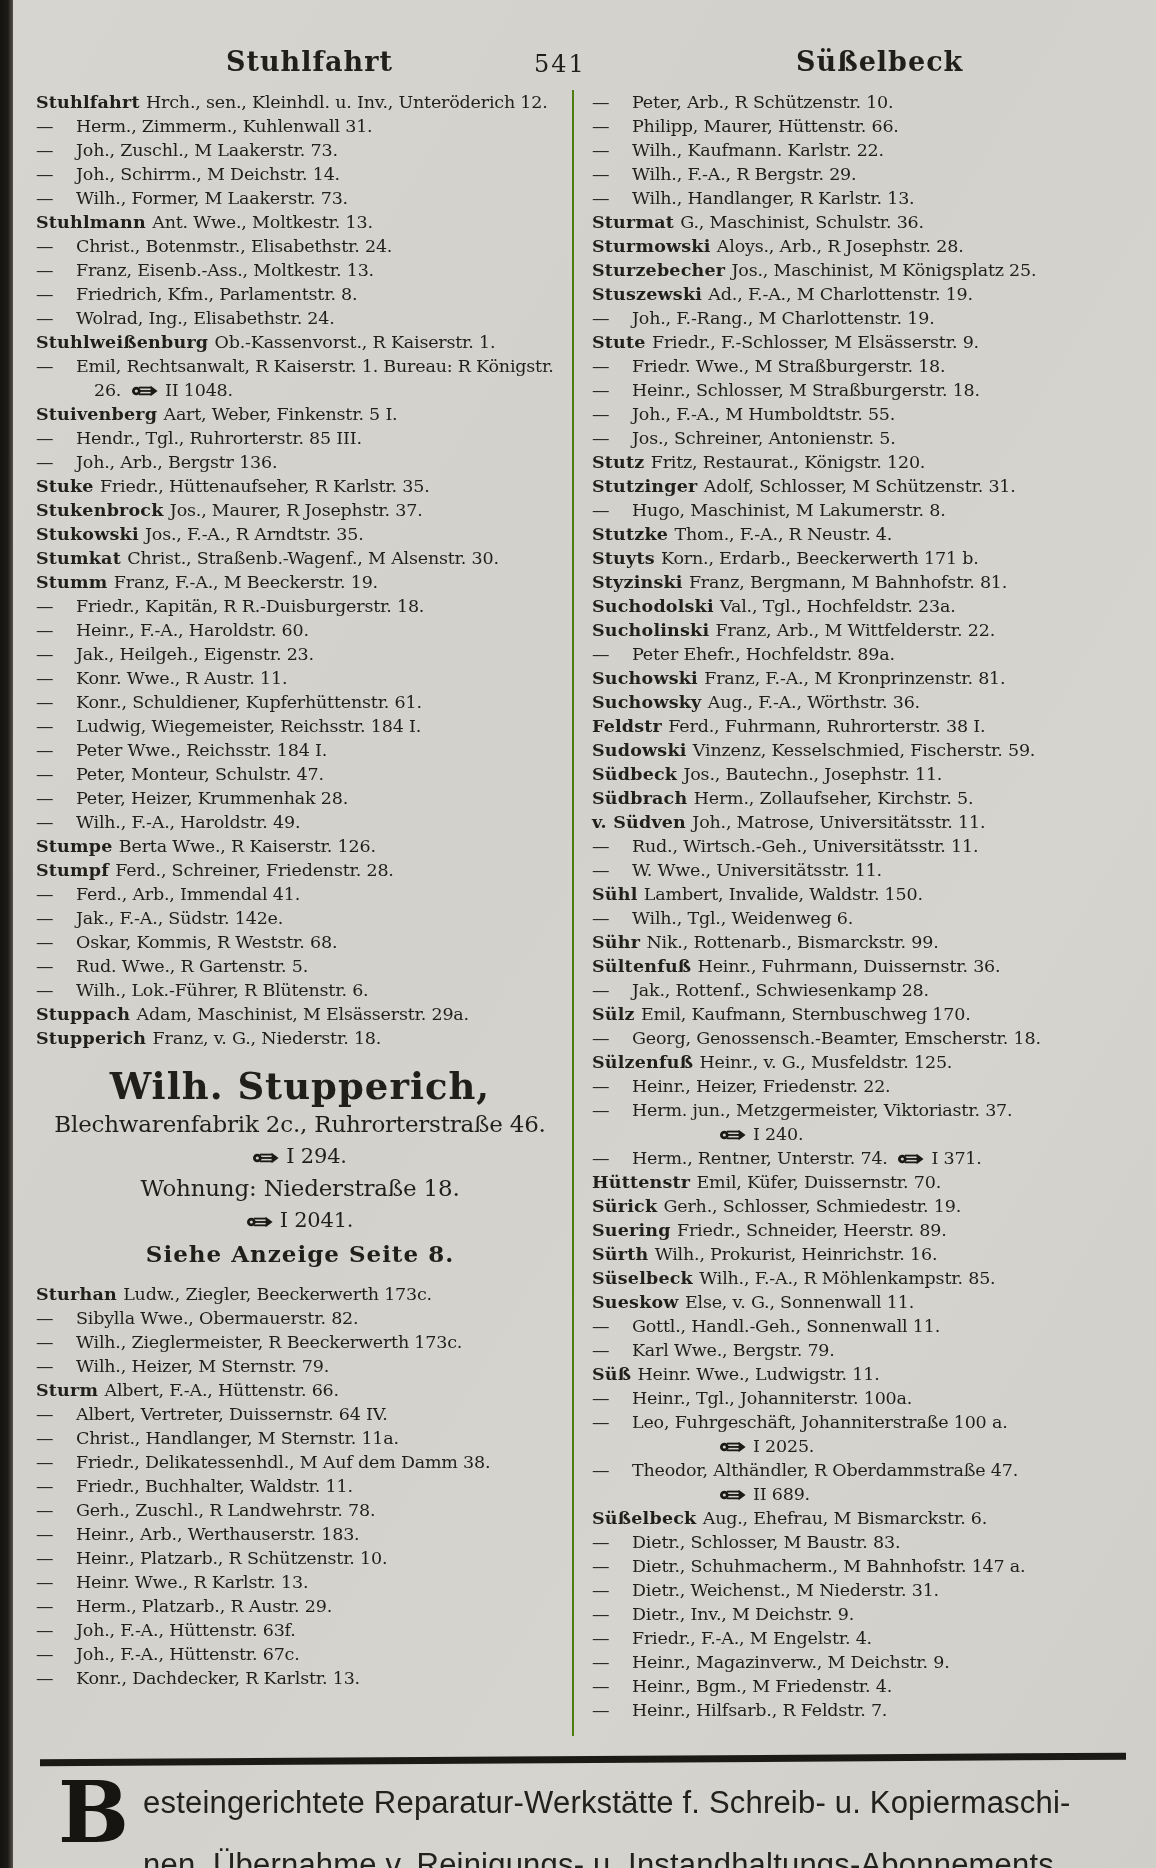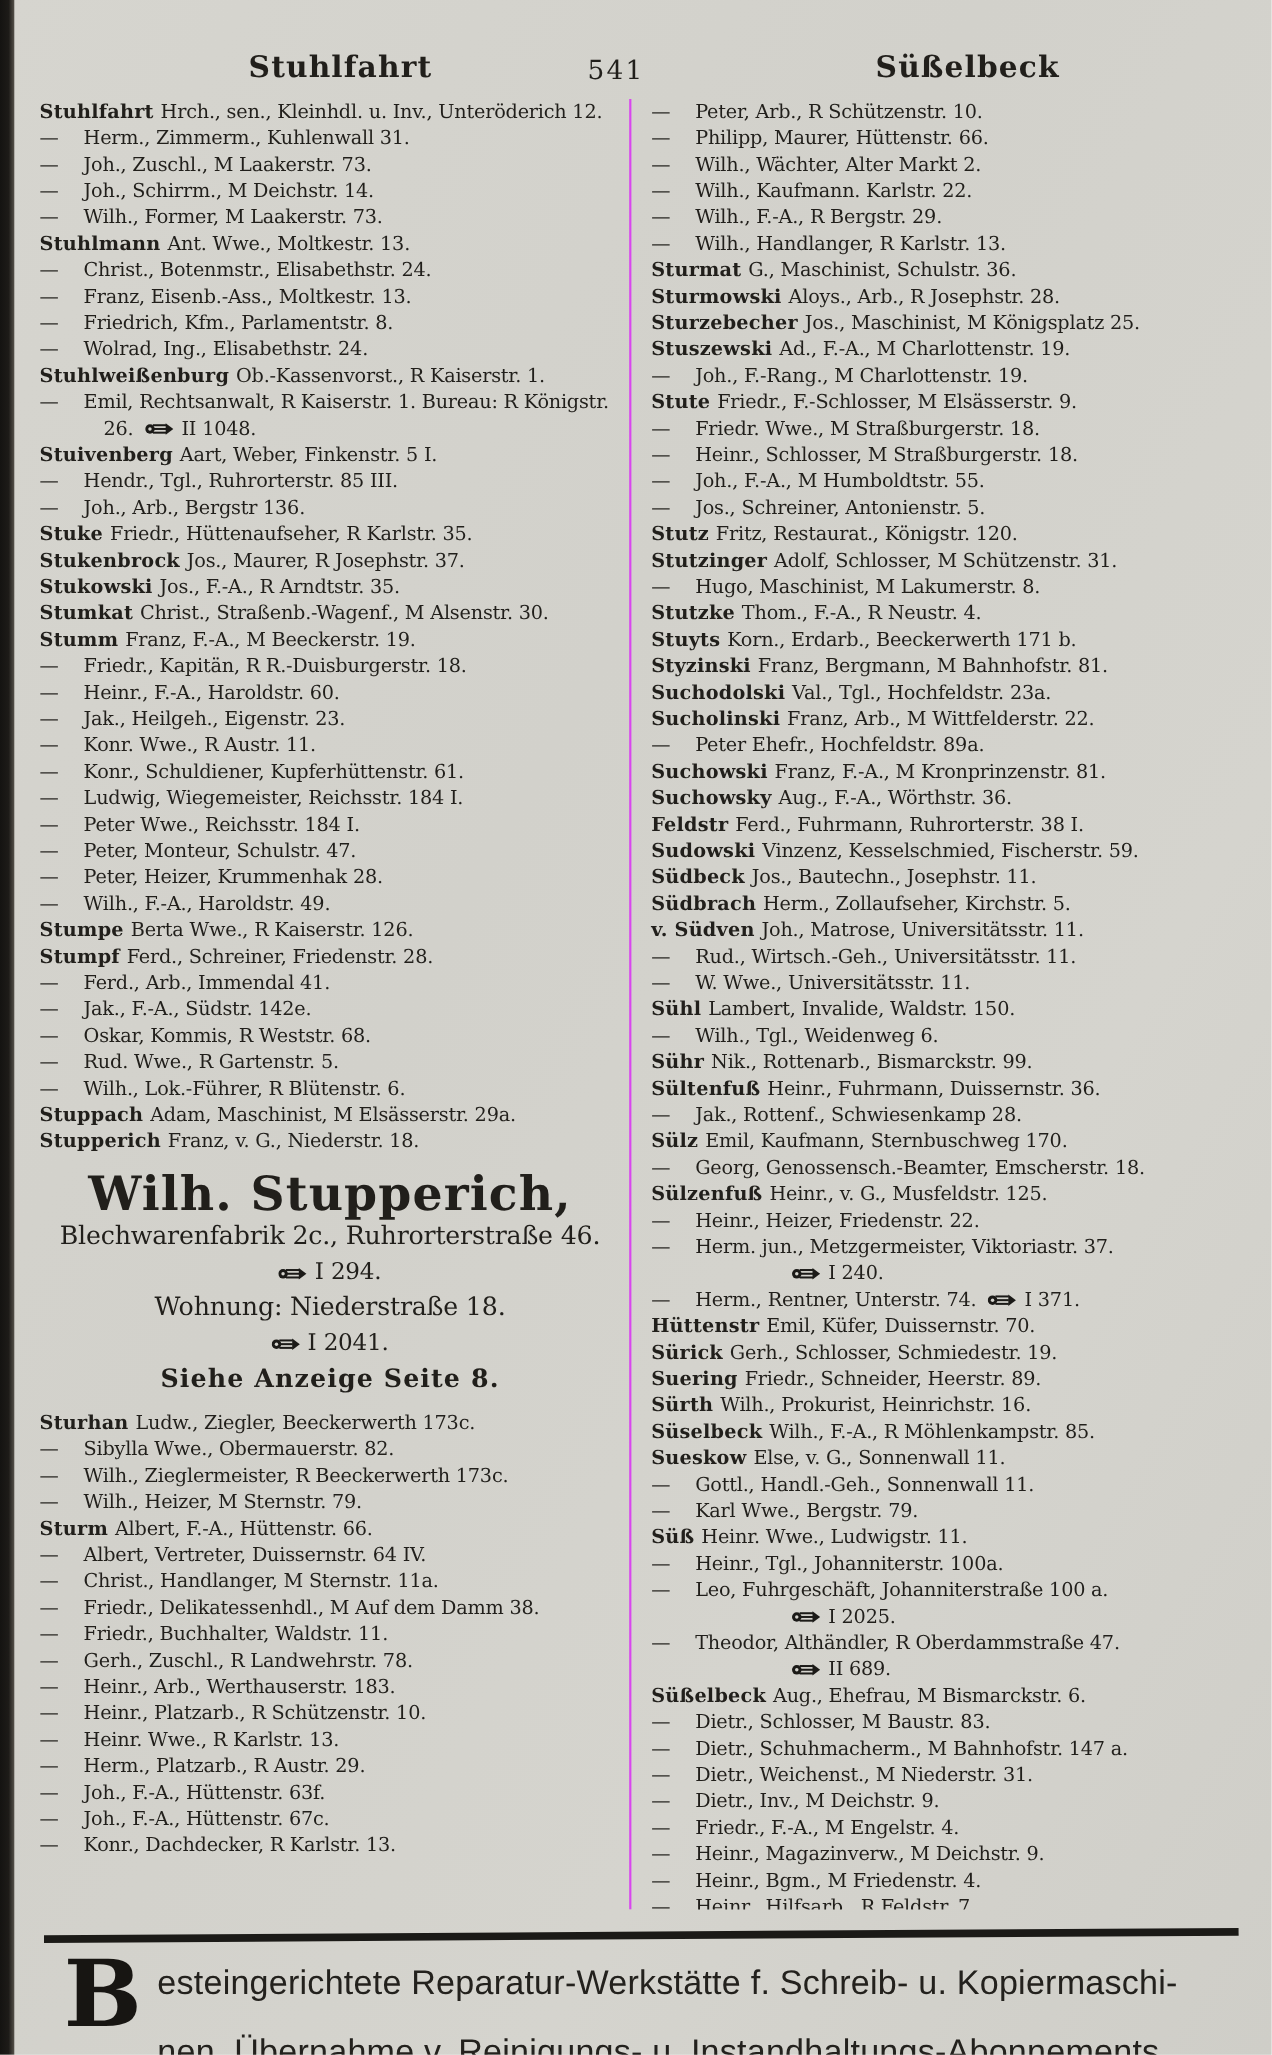--- a/index.html
+++ b/index.html
@@ -13,32 +13,32 @@
   .page-inner{position:absolute;left:36px;top:16px;width:1100px;height:100%;}
   
   .header{position:relative;height:74px;padding-top:34px;box-sizing:border-box;}
   .catch{font-weight:bold;font-size:27px;letter-spacing:1px;position:absolute;top:30px;}
   .catch.l{left:190px;}
   .catch.r{left:760px;}
   .pageno{position:absolute;left:498px;top:34px;font-size:24px;letter-spacing:2px;}
   
   .columns{position:relative;height:1646px;overflow:hidden;display:flex;}
   .col{width:528px;box-sizing:border-box;}
-  .col.right{width:548px;padding-left:18px;border-left:2px solid #d946ef;margin-left:8px;}
+  .col.right{width:548px;padding-left:18px;border-left:2px solid #4d7c0f;margin-left:8px;}
   .entry{font-size:17.5px;line-height:24px;letter-spacing:-0.2px;
     padding-left:58px;text-indent:-58px;}
   .hw{font-weight:bold;letter-spacing:0.2px;}
   .dash{display:inline-block;text-indent:0;width:40px;letter-spacing:0;}
   .phone-wrap{white-space:nowrap;}
   .phone-line{padding-left:70px;text-indent:0;}
   .phone-ic{display:inline-block;vertical-align:-1px;margin-right:7px;}
   .phone-ic svg{display:block;}
   
   .ad{padding:14px 0 10px 0;text-align:center;text-indent:0;}
-  .ad-title{font-weight:bold;font-size:43px;letter-spacing:1px;line-height:44px;}
+  .ad-title{font-weight:bold;font-size:37px;letter-spacing:1px;line-height:44px;}
   .ad-line{font-size:23px;line-height:33px;}
   .ad-phone{font-size:21px;line-height:31px;}
   .ad-note{font-weight:bold;font-size:23px;line-height:36px;letter-spacing:1px;}
   
   .bottom-rule{position:absolute;left:40px;top:1756px;width:1086px;height:7px;
     background:#1b1a17;transform:rotate(-0.35deg);}
   .banner{position:absolute;left:42px;top:1772px;width:1092px;
     font-family:"Liberation Sans", sans-serif;color:#23211d;}
   .drop-cap{float:left;font-family:"DejaVu Serif", serif;font-weight:bold;
     font-size:84px;line-height:74px;margin:4px 14px 0 16px;color:#171512;}
@@ -145,21 +145,20 @@
           <div class="entry"><span class="dash">—</span><span>Heinr. Wwe., R Karlstr. 13.</span></div>
           <div class="entry"><span class="dash">—</span><span>Herm., Platzarb., R Austr. 29.</span></div>
           <div class="entry"><span class="dash">—</span><span>Joh., F.-A., Hüttenstr. 63f.</span></div>
           <div class="entry"><span class="dash">—</span><span>Joh., F.-A., Hüttenstr. 67c.</span></div>
           <div class="entry"><span class="dash">—</span><span>Konr., Dachdecker, R Karlstr. 13.</span></div>
         </div>
     </div>
     <div class="col right" id="col-right">
         <div class="entry"><span class="dash">—</span><span>Peter, Arb., R Schützenstr. 10.</span></div>
         <div class="entry"><span class="dash">—</span><span>Philipp, Maurer, Hüttenstr. 66.</span></div>
-        <div class="entry"><span class="dash">—</span><span>Wilh., Wächter, Alter Markt 2.</span></div>
         <div class="entry"><span class="dash">—</span><span>Wilh., Kaufmann. Karlstr. 22.</span></div>
         <div class="entry"><span class="dash">—</span><span>Wilh., F.-A., R Bergstr. 29.</span></div>
         <div class="entry"><span class="dash">—</span><span>Wilh., Handlanger, R Karlstr. 13.</span></div>
         <div class="entry"><span class="hw">Sturmat </span><span>G., Maschinist, Schulstr. 36.</span></div>
         <div class="entry"><span class="hw">Sturmowski </span><span>Aloys., Arb., R Josephstr. 28.</span></div>
         <div class="entry"><span class="hw">Sturzebecher </span><span>Jos., Maschinist, M Königsplatz 25.</span></div>
         <div class="entry"><span class="hw">Stuszewski </span><span>Ad., F.-A., M Charlottenstr. 19.</span></div>
         <div class="entry"><span class="dash">—</span><span>Joh., F.-Rang., M Charlottenstr. 19.</span></div>
         <div class="entry"><span class="hw">Stute </span><span>Friedr., F.-Schlosser, M Elsässerstr. 9.</span></div>
         <div class="entry"><span class="dash">—</span><span>Friedr. Wwe., M Straßburgerstr. 18.</span></div>

